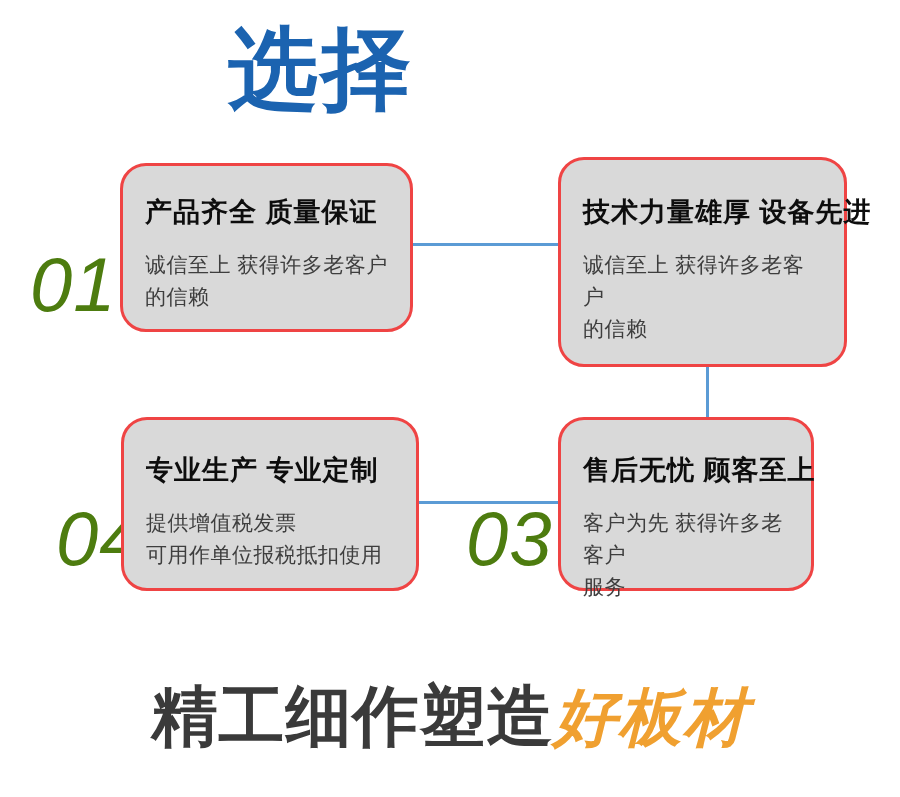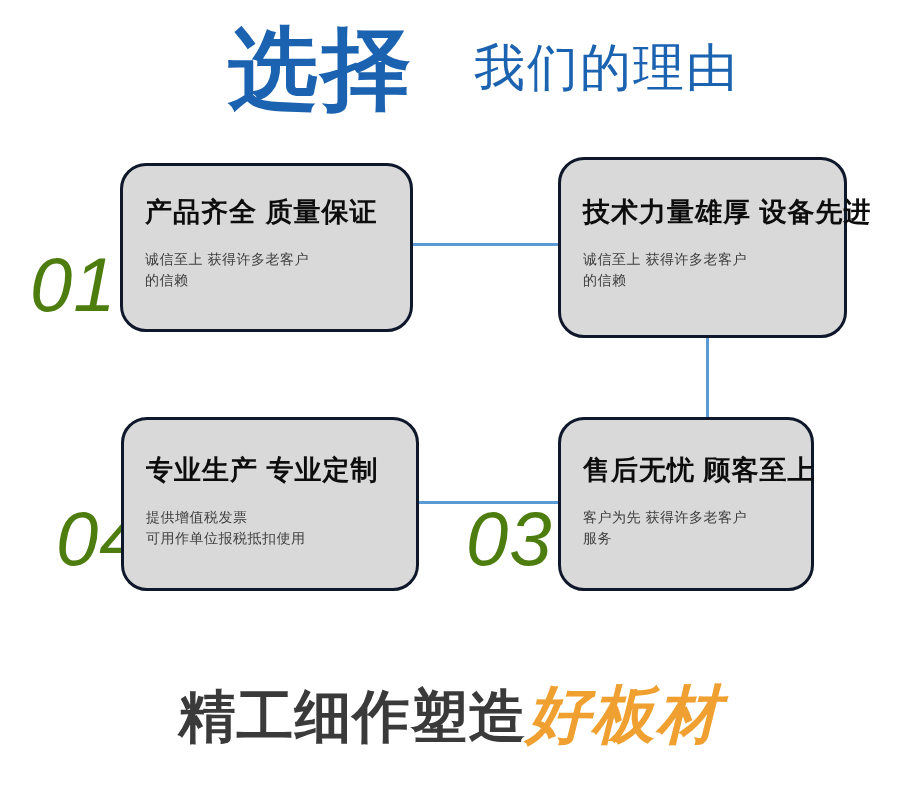--- a/index.html
+++ b/index.html
@@ -21,59 +21,58 @@
   }
 
   
   .connector { position:absolute; background:#5b9bd5; }
   .conn-12 { left:411px; top:243px; width:149px; height:3px; }
   .conn-23 { left:706px; top:334px; width:3px;  height:85px; }
   .conn-43 { left:409px; top:501px; width:151px; height:3px; }
 
   
   .card {
-    position:absolute; background:#d9d9d9; border:3px solid #0f172a;
+    position:absolute; background:#d9d9d9; border:3px solid #ef4444;
     border-radius:26px; box-sizing:border-box; padding:28px 20px 0 22px;
   }
   .card-1 { left:120px; top:163px; width:293px; height:169px; }
-  .card-2 { left:558px; top:157px; width:289px; height:181px; padding-top:34px; }
+  .card-2 { left:558px; top:157px; width:289px; height:210px; padding-top:34px; }
   .card-3 { left:558px; top:417px; width:256px; height:174px; padding-top:32px; }
   .card-4 { left:113px; top:417px; width:298px; height:174px; padding-top:32px;margin-left:8px; }
   .card-title {
     font-size:27px; font-weight:700; color:#0d0d0d; letter-spacing:1px;
     white-space:nowrap;
   }
   .card-body {
-    margin-top:19px; font-size:14px; color:#3e3e3e; line-height:1.52;
+    margin-top:19px; font-size:21px; color:#3e3e3e; line-height:1.52;
     white-space:pre-line; letter-spacing:0.5px;
   }
 
   
   .num {
     position:absolute; font-size:76px; font-style:italic; font-weight:400;
     color:#4d7c0f; line-height:1; letter-spacing:1px;
   }
   .num-1 { left:30px;  top:247px; }
   .num-2 { left:466px; top:247px; }
   .num-3 { left:466px; top:501px; }
   .num-4 { left:12px;  top:501px;margin-left:44px; }
 
   
   .tagline { position:absolute; left:0; top:672px; width:900px; text-align:center; white-space:nowrap; }
-  .tag-dark   { font-size:57px; font-weight:700; color:#3a3a3a; letter-spacing:1px; }
+  .tag-dark   { font-size:66px; font-weight:700; color:#3a3a3a; letter-spacing:1px; }
   .tag-accent { font-size:63px; font-weight:900; color:#f0a030; letter-spacing:2px;font-style:italic; }
 </style>
 </head>
 <body>
 
 <div class="canvas">
 
   <div class="header">
     <span class="title-main">选择</span>
-    <span class="title-sub">我们的理由</span>
   </div>
 
   <div class="connector conn-12"></div>
   <div class="connector conn-23"></div>
   <div class="connector conn-43"></div>
 
   <div class="num num-1">01</div>
   <div class="card card-1">
     <div class="card-title">产品齐全 质量保证</div>
     <div class="card-body">诚信至上 获得许多老客户

